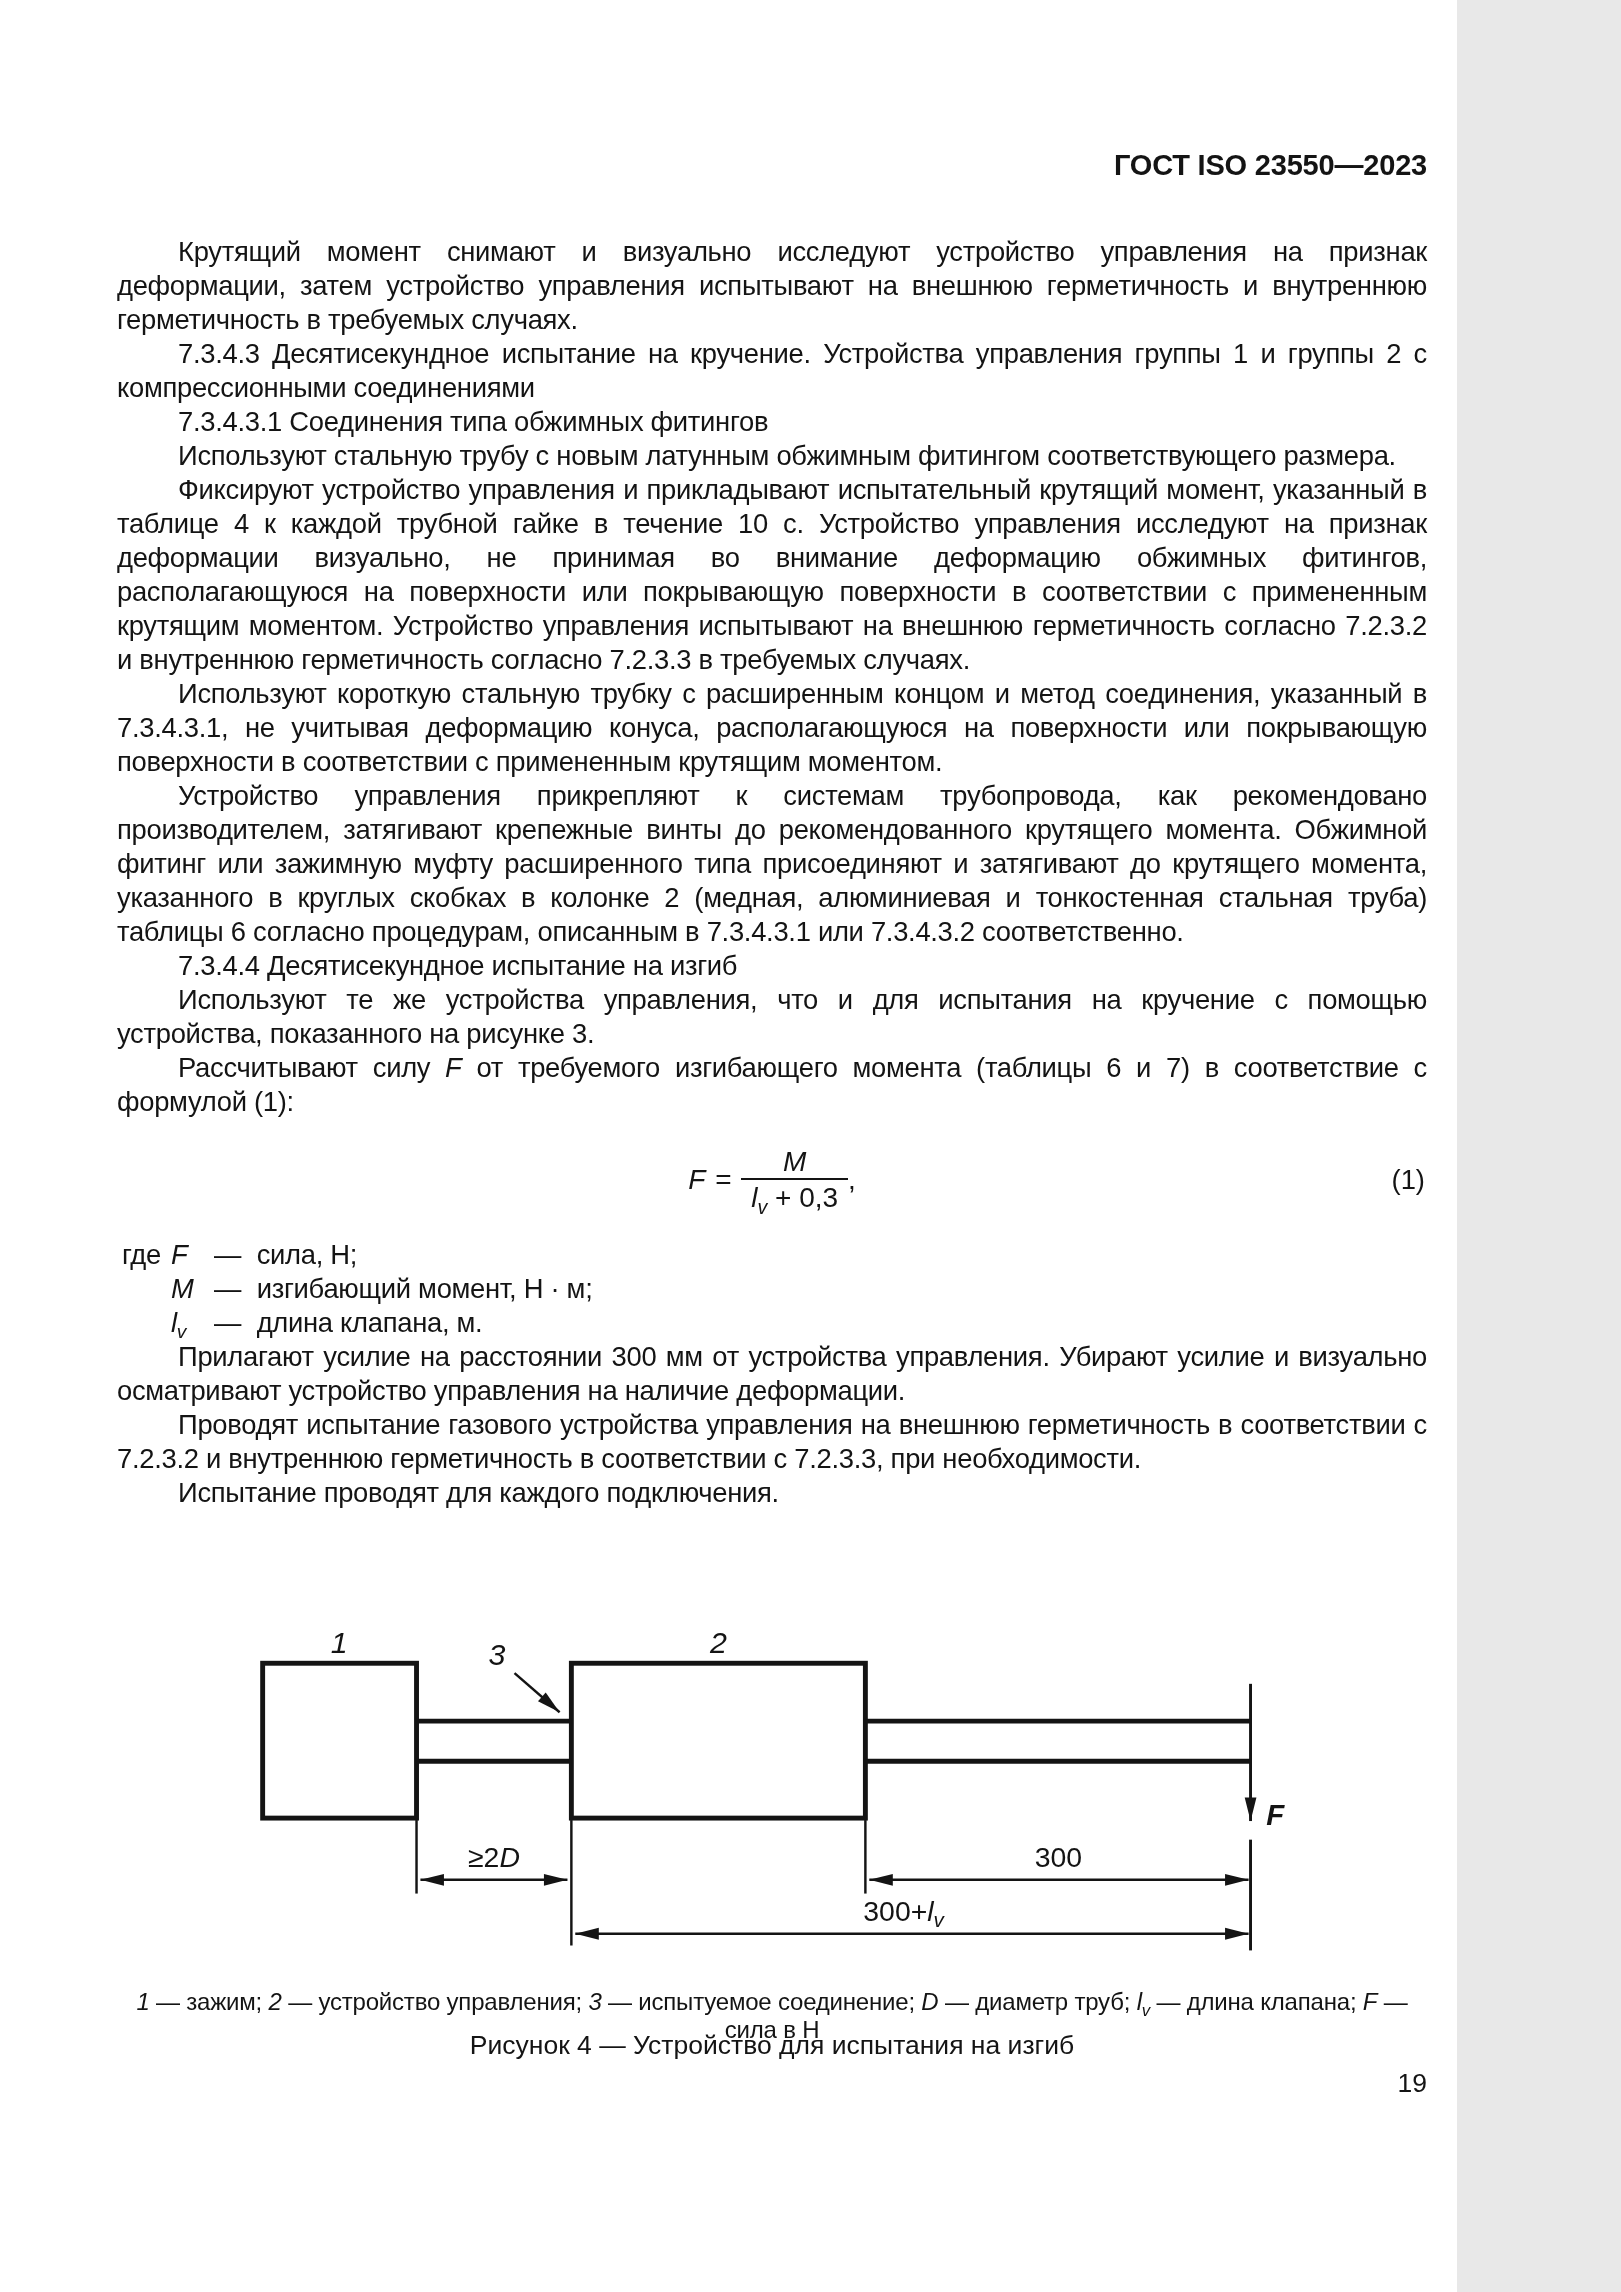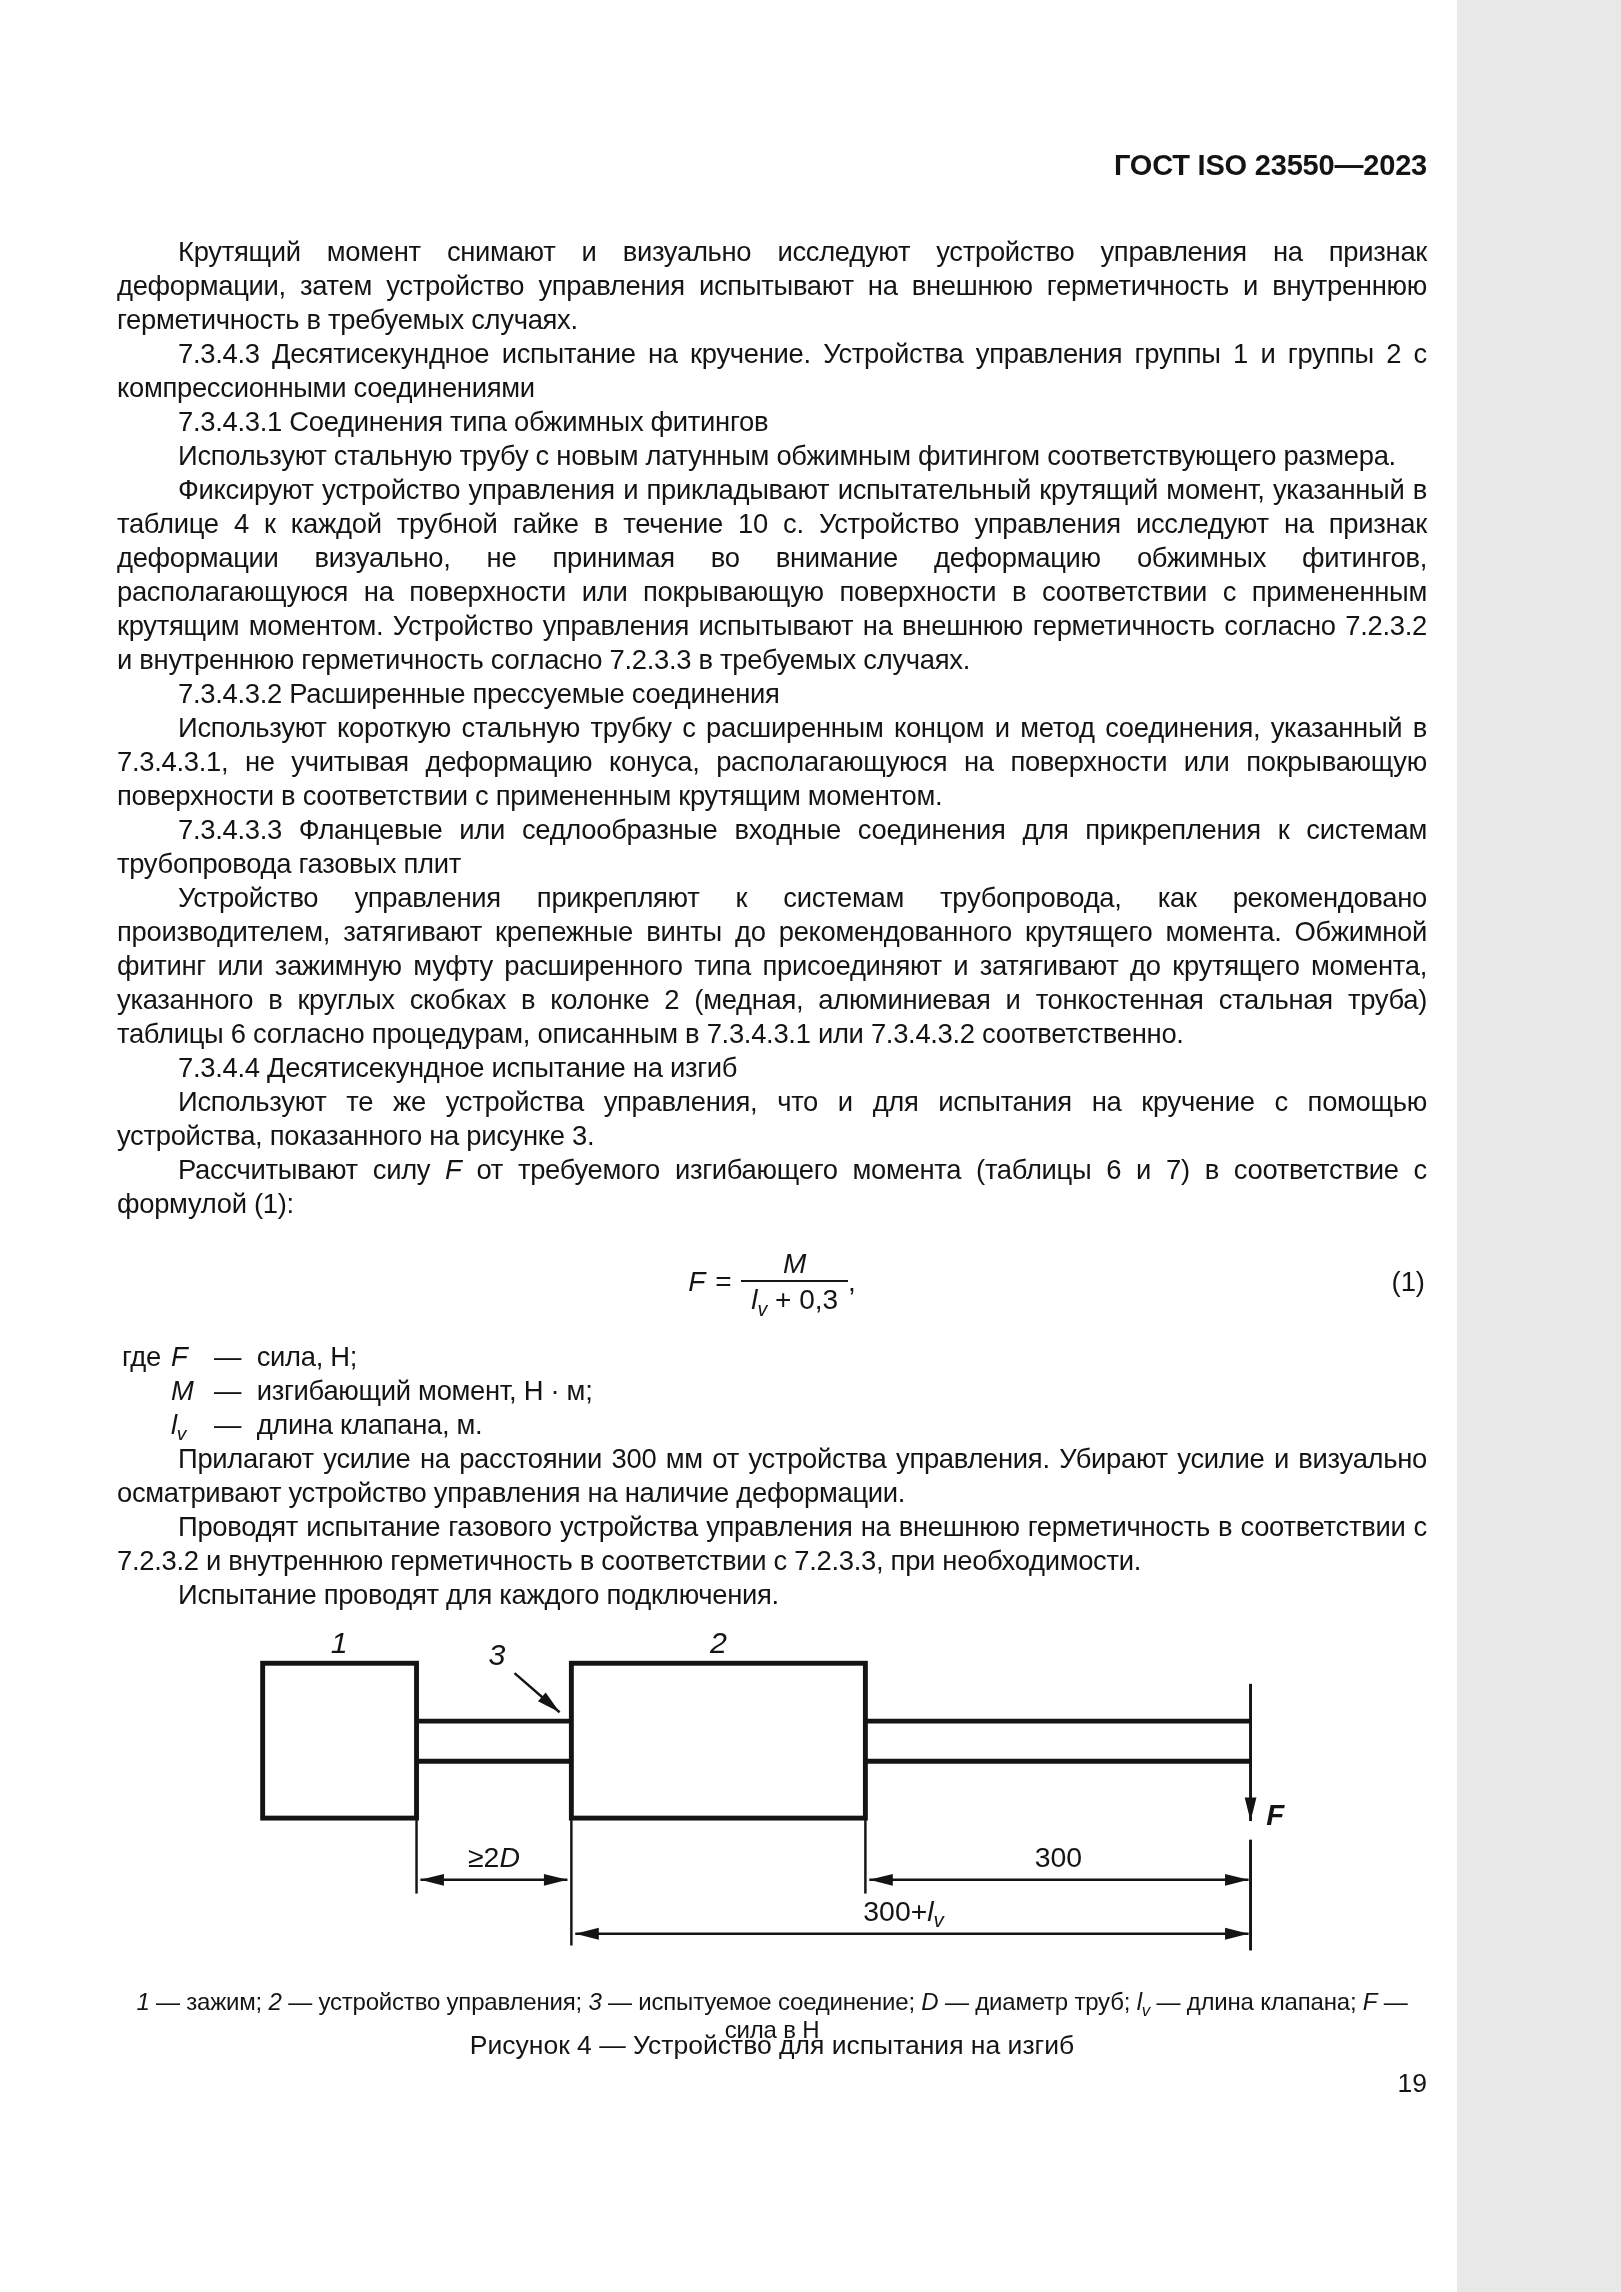--- a/index.html
+++ b/index.html
@@ -60,23 +60,21 @@
 
   <div class="header">ГОСТ ISO 23550—2023</div>
 
   <div class="flow">
     <div id="paras-before">
         <div class="para"><span>Крутящий момент снимают и визуально исследуют устройство управления на признак деформации, затем устройство управления испытывают на внешнюю герметичность и внутреннюю герметичность в требуемых случаях.</span></div>
         <div class="para"><span>7.3.4.3 Десятисекундное испытание на кручение. Устройства управления группы 1 и группы 2 с компрессионными соединениями</span></div>
         <div class="para"><span>7.3.4.3.1 Соединения типа обжимных фитингов</span></div>
         <div class="para"><span>Используют стальную трубу с новым латунным обжимным фитингом соответствующего размера.</span></div>
         <div class="para"><span>Фиксируют устройство управления и прикладывают испытательный крутящий момент, указанный в таблице 4 к каждой трубной гайке в течение 10 с. Устройство управления исследуют на признак деформации визуально, не принимая во внимание деформацию обжимных фитингов, располагающуюся на поверхности или покрывающую поверхности в соответствии с примененным крутящим моментом. Устройство управления испытывают на внешнюю герметичность согласно 7.2.3.2 и внутреннюю герметичность согласно 7.2.3.3 в требуемых случаях.</span></div>
-        <div class="para"><span>7.3.4.3.2 Расширенные прессуемые соединения</span></div>
         <div class="para"><span>Используют короткую стальную трубку с расширенным концом и метод соединения, указанный в 7.3.4.3.1, не учитывая деформацию конуса, располагающуюся на поверхности или покрывающую поверхности в соответствии с примененным крутящим моментом.</span></div>
-        <div class="para"><span>7.3.4.3.3 Фланцевые или седлообразные входные соединения для прикрепления к системам трубопровода газовых плит</span></div>
         <div class="para"><span>Устройство управления прикрепляют к системам трубопровода, как рекомендовано производителем, затягивают крепежные винты до рекомендованного крутящего момента. Обжимной фитинг или зажимную муфту расширенного типа присоединяют и затягивают до крутящего момента, указанного в круглых скобках в колонке 2 (медная, алюминиевая и тонкостенная стальная труба) таблицы 6 согласно процедурам, описанным в 7.3.4.3.1 или 7.3.4.3.2 соответственно.</span></div>
         <div class="para"><span>7.3.4.4 Десятисекундное испытание на изгиб</span></div>
         <div class="para"><span>Используют те же устройства управления, что и для испытания на кручение с помощью устройства, показанного на рисунке 3.</span></div>
         <div class="para"><span>Рассчитывают силу </span><span class="it">F</span><span> от требуемого изгибающего момента (таблицы 6 и 7) в соответствие с формулой (1):</span></div>
       </div>
 
     <div class="formula-row">
       <span class="fx">
         <span class="it">F</span>
         <span class="feq">=</span>

